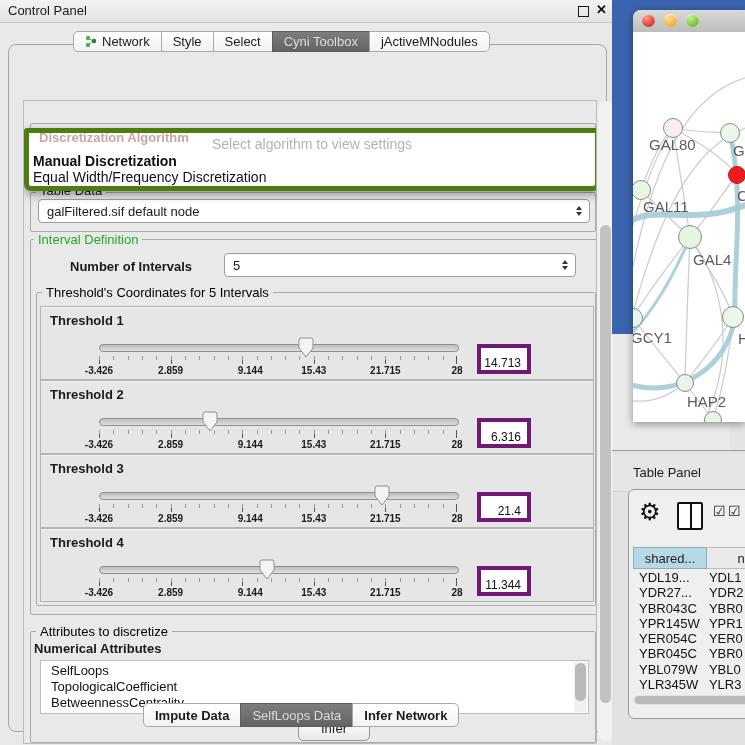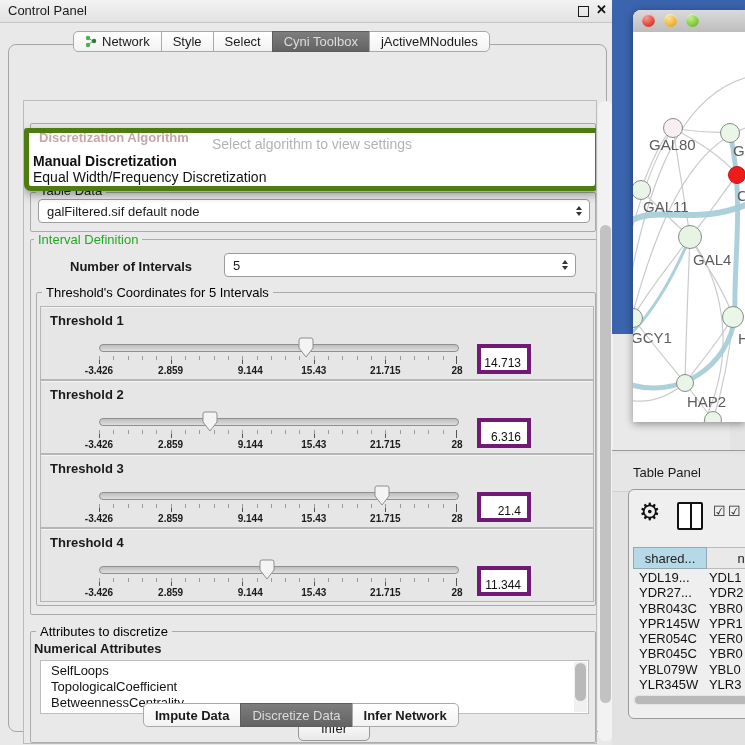--- a/index.html
+++ b/index.html
@@ -313,21 +313,21 @@
       <div class="cp-scrollbar">
           <div class="thumb"></div>
         </div>
     </div>
 
     <nav class="cp-bottom-tabs">
       <div class="seg">
         <span>Impute Data</span>
       </div>
       <div class="seg selected">
-        <span>Discretize Data</span>
+        <span>SelfLoops Data</span>
       </div>
       <div class="seg">
         <span>Infer Network</span>
       </div>
     </nav>
   </section>
 
   <section class="right-side">
 
     <div class="net-frame">

